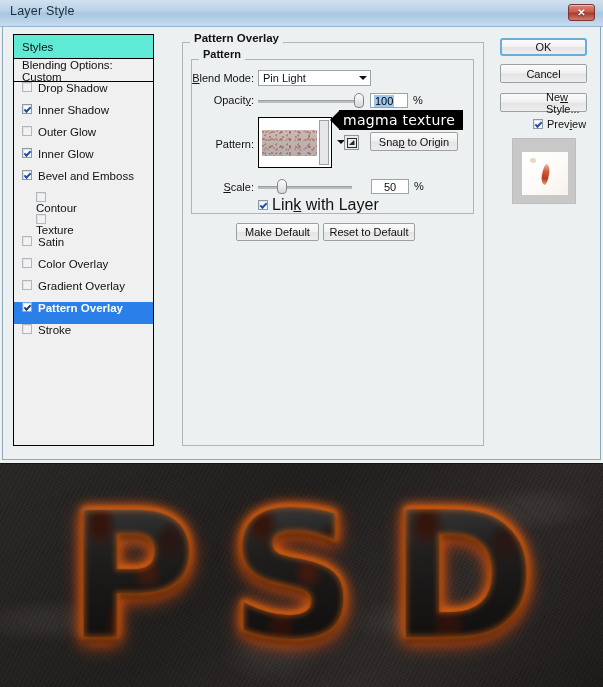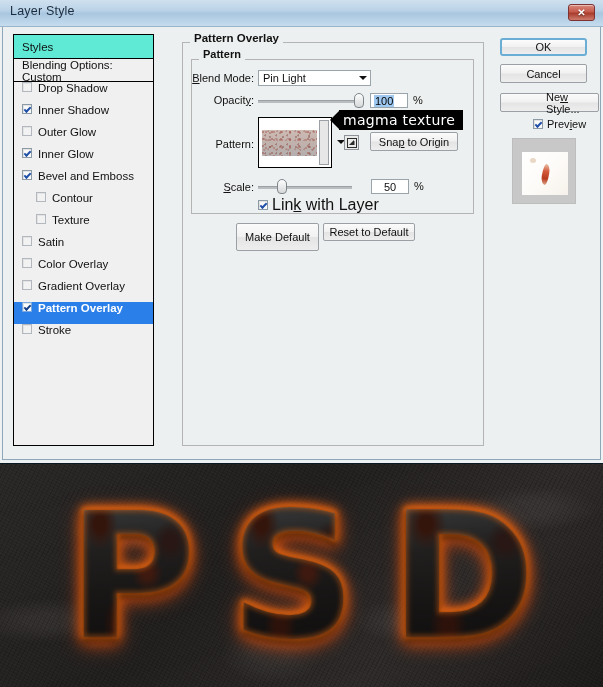--- a/index.html
+++ b/index.html
@@ -29,21 +29,21 @@
   #styles-panel{position:absolute;left:13px;top:34px;width:141px;height:412px;
     background:#f0f0f0;border:1px solid #000;box-sizing:border-box;}
   .sp-head{height:24px;border-bottom:1px solid #000;box-sizing:border-box;
     display:flex;align-items:center;padding-left:8px;font-size:11.5px;color:#111;
     background:#5eead4;cursor:pointer;}
   .sp-head2{height:23px;border-bottom:1px solid #000;box-sizing:border-box;
     display:flex;align-items:flex-start;padding-left:8px;font-size:11.5px;color:#111;
     background:#f0f0f0;cursor:pointer;}
   .sp-row{height:22px;display:flex;align-items:flex-start;padding-left:8px;
     font-size:11.5px;color:#111;cursor:pointer;box-sizing:border-box;}
-  .sp-row.sub{padding-left:22px;}
+  .sp-row.sub{padding-left:22px;flex-direction:column;}
   .sp-row.sel{background:#2a7fe8;color:#fff;font-weight:bold;}
 
   .cb{width:10px;height:10px;border:1px solid #8c9aa5;background:#fafafa;
     margin-right:6px;flex:none;position:relative;box-sizing:border-box;
     box-shadow:inset 1px 1px 0 #e3e3e3;}
   .cb.dim{border-color:#b2b8bd;background:#f2f2f2;}
   .cb.on::after{content:"";position:absolute;left:1px;top:2px;width:5px;height:2px;
     border-left:2px solid #2050a8;border-bottom:2px solid #2050a8;
     transform:rotate(-45deg);}
   .sp-row.sel .cb{background:#fff;border-color:#7aa9e0;}
@@ -127,31 +127,31 @@
     background:#fff;border:1px solid #9aa4ab;box-sizing:border-box;
     display:flex;align-items:center;justify-content:center;cursor:text;
     font-size:11px;color:#111;}
   #sc-pct{position:absolute;left:414px;top:180px;font-size:11px;color:#111;}
 
   #link-row{position:absolute;left:258px;top:196px;display:flex;align-items:center;
     cursor:pointer;}
   #link-row .cb{margin-right:4px;}
   #link-row span{font-size:16px;color:#111;}
 
-  #make-def{position:absolute;left:236px;top:223px;width:83px;height:28px;}
+  #make-def{position:absolute;left:236px;top:223px;width:83px;height:18px;}
   #reset-def{position:absolute;left:323px;top:223px;width:92px;height:18px;}
 
   
   #ok-btn{position:absolute;left:500px;top:38px;width:87px;height:18px;
     border:2px solid #6aaed6;border-radius:3px;
     background:linear-gradient(to bottom,#fbfbfb 0%,#f1f1f1 48%,#e4e4e4 52%,#eeeeee 100%);
     box-sizing:border-box;display:flex;align-items:center;justify-content:center;
     font-size:11px;color:#111;cursor:pointer;}
   #cancel-btn{position:absolute;left:500px;top:64px;width:87px;height:19px;}
-  #newstyle-btn{position:absolute;left:500px;top:93px;width:99px;height:19px;padding-left:45px;}
+  #newstyle-btn{position:absolute;left:500px;top:93px;width:87px;height:19px;padding-left:45px;}
   #preview-row{position:absolute;left:533px;top:118px;display:flex;align-items:center;
     cursor:pointer;}
   #preview-row .cb{margin-right:4px;}
   #preview-row span{font-size:11px;color:#111;}
   #preview-thumb{position:absolute;left:512px;top:138px;width:64px;height:66px;
     background:#c8c8c8;border:1px solid #bdbdbd;box-sizing:border-box;}
   #preview-img{position:absolute;left:9px;top:13px;width:46px;height:43px;
     background:linear-gradient(135deg,#ffffff 0%,#fdfbf8 55%,#f6f1ea 100%);}
   #preview-flame{position:absolute;left:20px;top:12px;width:7px;height:21px;
     background:linear-gradient(to bottom,#e8bfa8 0%,#d4593a 35%,#b83a1e 70%,#e0a98e 100%);

